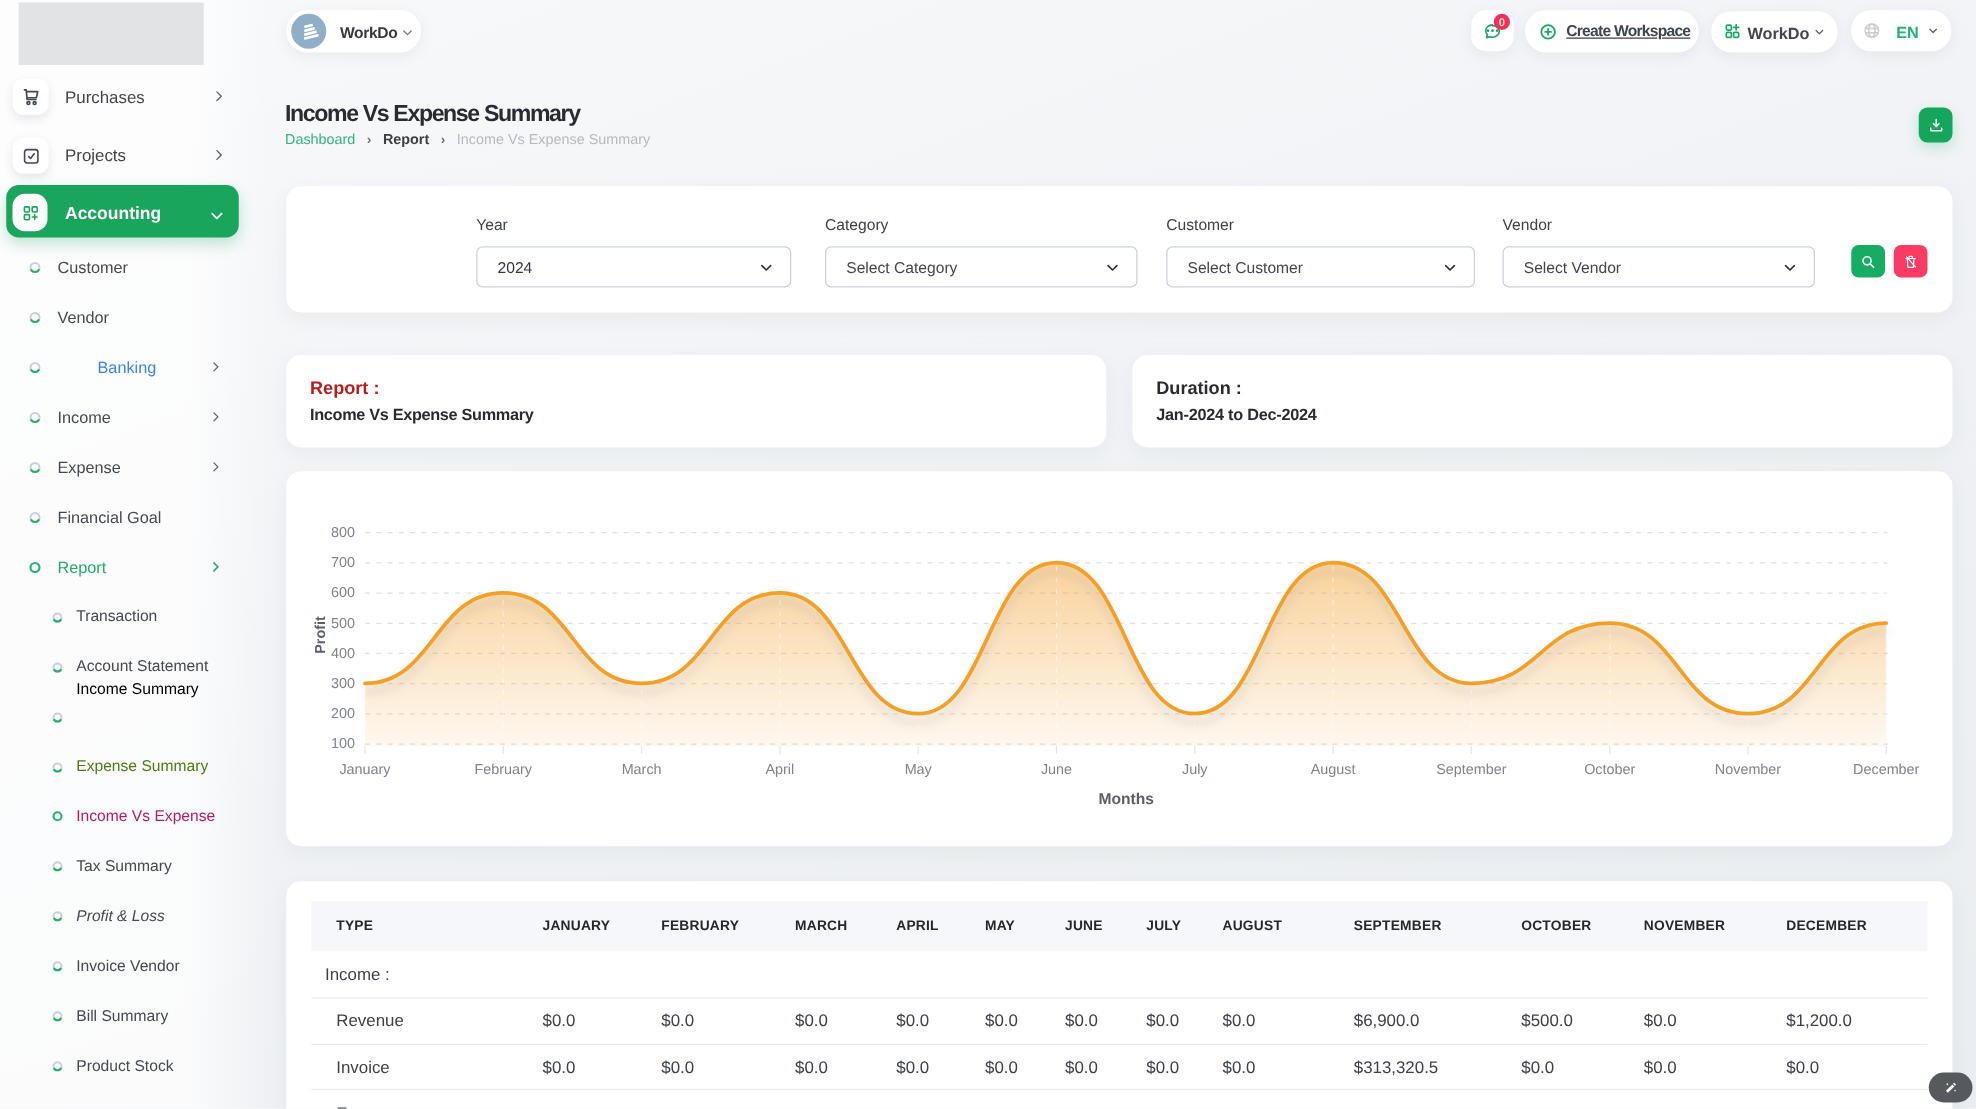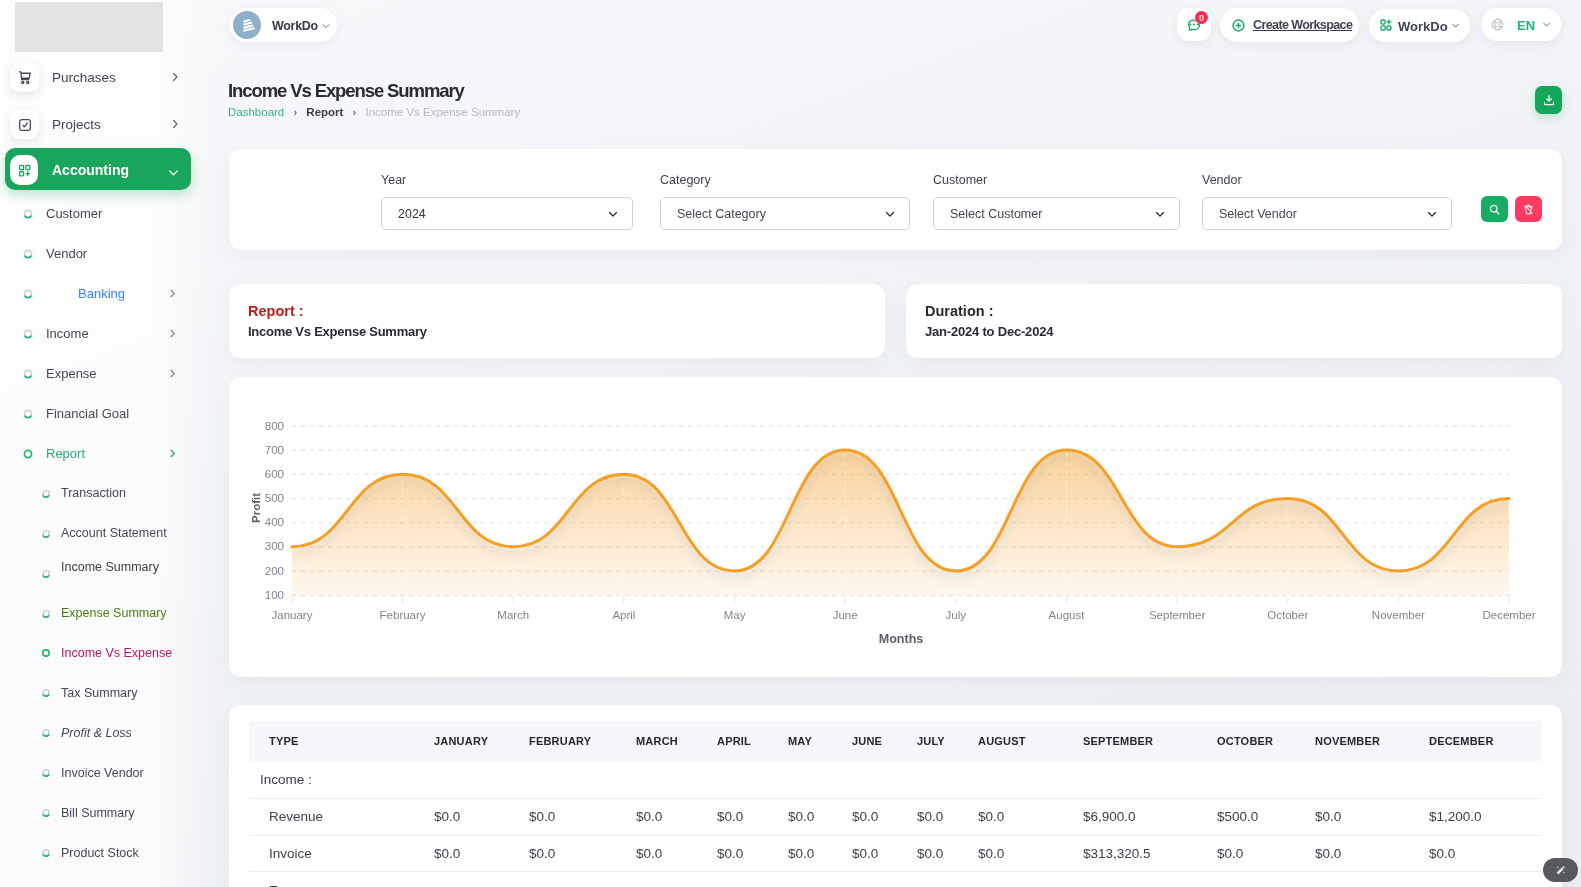--- a/index.html
+++ b/index.html
@@ -123,21 +123,21 @@
 <div class="abs" style="left:61px;top:486.0px;font-size:12.5px;color:#444a52;font-weight:400;">Transaction</div>
 <svg class="abs" style="left:41.0px;top:528.5px;" width="10" height="10" viewBox="0 0 10 10">
     <circle cx="5" cy="5" r="3.2" fill="none" stroke="#c9d0da" stroke-width="1.6"></circle>
     <path d="M2.10 6.35 A 3.2 3.2 0 0 0 7.90 6.35" fill="none" stroke="#22b169" stroke-width="1.7"></path>
   </svg>
 <div class="abs" style="left:61px;top:526.0px;font-size:12.5px;color:#444a52;font-weight:400;">Account Statement</div>
 <svg class="abs" style="left:41.0px;top:568.5px;" width="10" height="10" viewBox="0 0 10 10">
     <circle cx="5" cy="5" r="3.2" fill="none" stroke="#c9d0da" stroke-width="1.6"></circle>
     <path d="M2.10 6.35 A 3.2 3.2 0 0 0 7.90 6.35" fill="none" stroke="#22b169" stroke-width="1.7"></path>
   </svg>
-<div class="abs" style="left:61px;top:560px;font-size:12.5px;color:#404040;font-weight:400;">Income Summary</div>
+<div class="abs" style="left:61px;top:544px;font-size:12.5px;color:#000000;font-weight:400;">Income Summary</div>
 <svg class="abs" style="left:41.0px;top:608.5px;" width="10" height="10" viewBox="0 0 10 10">
     <circle cx="5" cy="5" r="3.2" fill="none" stroke="#c9d0da" stroke-width="1.6"></circle>
     <path d="M2.10 6.35 A 3.2 3.2 0 0 0 7.90 6.35" fill="none" stroke="#22b169" stroke-width="1.7"></path>
   </svg>
 <div class="abs" style="left:61px;top:606.0px;font-size:12.5px;color:#4d7c0f;font-weight:400;">Expense Summary</div>
 <svg class="abs" style="left:41.0px;top:648.0px;" width="10" height="10" viewBox="0 0 10 10">
     <circle cx="5" cy="5" r="3.2" fill="none" stroke="#28b573" stroke-width="1.7"></circle>
   </svg>
 <div class="abs" style="left:61px;top:645.5px;font-size:12.5px;color:#be185d;font-weight:500;">Income Vs Expense</div>
 <svg class="abs" style="left:41.0px;top:688.0px;" width="10" height="10" viewBox="0 0 10 10">

